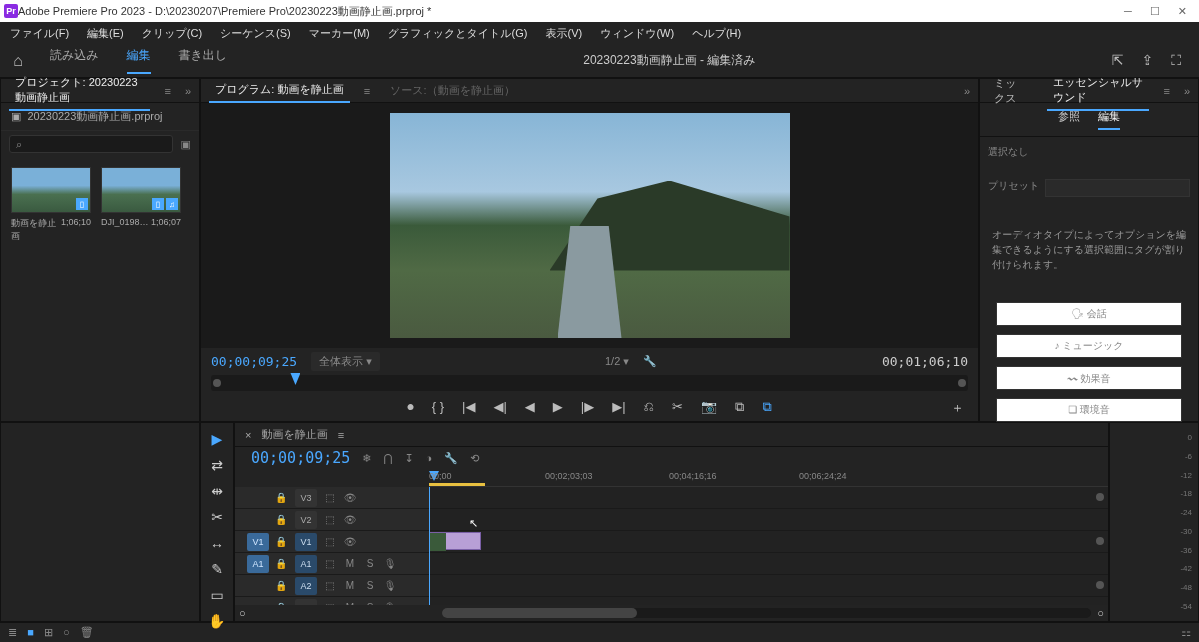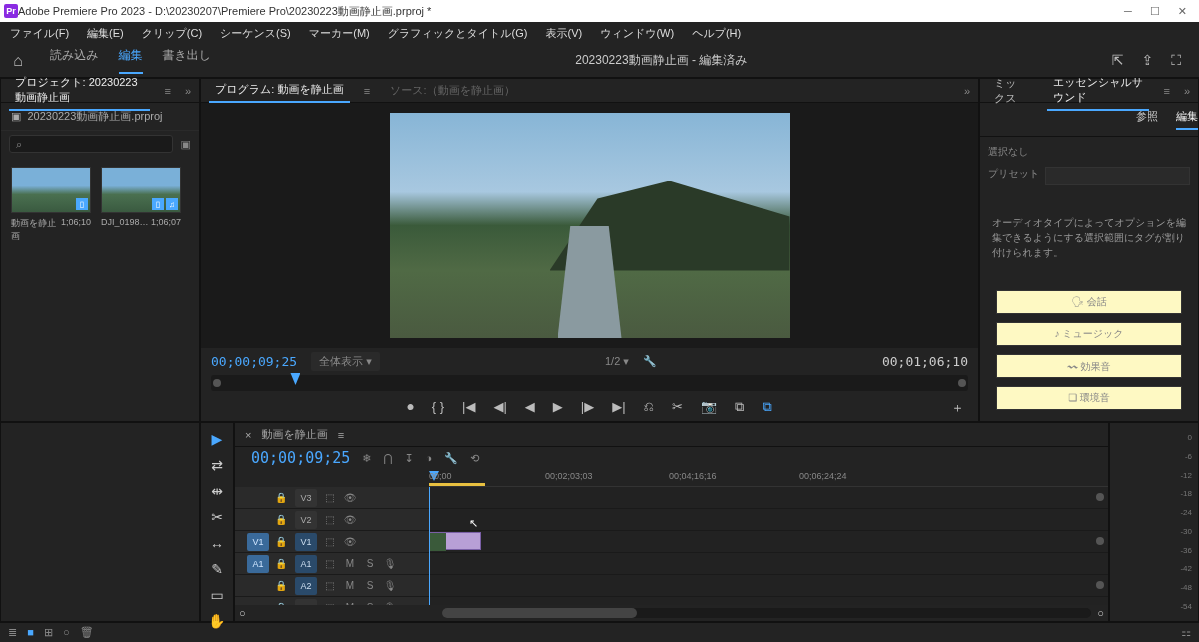--- a/index.html
+++ b/index.html
@@ -10,21 +10,21 @@
 .titlebar .appicon { width: 14px; height: 14px; background: #8a2be2; border-radius: 2px; display: inline-flex; align-items: center; justify-content: center; color: #fff; font-size: 9px; font-weight: bold; }
 .titlebar .wincontrols { margin-left: auto; display: flex; gap: 18px; padding-right: 8px; color: #666; }
 
 
 .menubar { height: 22px; background: #232323; display: flex; align-items: center; padding: 0 6px; gap: 10px; color: #ddd; font-size: 11px; }
 .menubar span { padding: 2px 4px; cursor: default; }
 
 
 .wsheader { height: 34px; background: #232323; display: flex; align-items: center; border-bottom: 1px solid #111; }
 .wsheader .home { width: 36px; display: flex; align-items: center; justify-content: center; font-size: 16px; color: #bbb; }
-.wsheader .wstabs { display: flex; gap: 20px; margin-left: 14px; font-size: 12px; color: #aaa; }
+.wsheader .wstabs { display: flex; gap: 28px; margin-left: 14px; font-size: 12px; color: #aaa; }
 .wsheader .wstabs span.active { color: #4aa8ff; border-bottom: 2px solid #4aa8ff; padding-bottom: 8px; }
 .wsheader .wstitle { margin: 8px auto; color: #ccc; font-size: 12px; }
 .wsheader .wsicons { display: flex; gap: 18px; padding-right: 18px; color: #bbb; font-size: 14px; }
 
 
 .row1 { display: flex; height: 344px; }
 .panel { background: #232323; border: 1px solid #111; position: relative; }
 .tabhdr { display: flex; align-items: center; height: 24px; border-bottom: 1px solid #111; font-size: 11px; padding: 0 8px; gap: 14px; }
 .tabhdr .tab { color: #bbb; padding: 4px 6px; }
 .tabhdr .tab.active { color: #eee; border-bottom: 2px solid #4aa8ff; }
@@ -55,28 +55,28 @@
 .program .infobar .fit { background: #2a2a2a; padding: 2px 8px; border-radius: 2px; }
 .program .infobar .zoom { }
 .program .scrubber { height: 16px; margin: 0 10px; background: #1a1a1a; border-radius: 3px; position: relative; }
 .program .scrubber .play { position: absolute; left: 10.5%; top: -2px; width: 10px; height: 12px; background: #4aa8ff; clip-path: polygon(0 0, 100% 0, 50% 100%); }
 .program .scrubber .dot { position: absolute; top: 4px; width: 8px; height: 8px; border-radius: 50%; background: #555; }
 .program .transport { display: flex; justify-content: center; gap: 18px; padding: 8px 0 6px; color: #bbb; font-size: 13px; position: relative; }
 .program .transport .plus { position: absolute; right: 14px; }
 
 
 .ess { width: 220px; }
-.ess .subtabs { display: flex; justify-content: flex-end; gap: 18px; padding: 6px 0; border-bottom: 1px solid #111; }
+.ess .subtabs { display: flex; justify-content: center; gap: 18px; padding: 6px 0; border-bottom: 1px solid #111; }
 .ess .subtabs span.active { color: #eee; border-bottom: 2px solid #4aa8ff; padding-bottom: 4px; }
 .ess .body { padding: 8px; color: #888; font-size: 10px; }
-.ess .preset { display: flex; gap: 6px; margin: 8px 0; }
+.ess .preset { display: flex; gap: 6px; margin: 20px 0; }
 .ess .preset .dd { flex: 1; height: 18px; background: #2a2a2a; border: 1px solid #333; }
 .ess .msg { margin: 30px 4px; line-height: 1.5; color: #999; }
 .ess .btns { display: flex; flex-direction: column; gap: 8px; padding: 0 8px; }
-.ess .btn { height: 24px; background: #fef9c3; border: 1px solid #333; display: flex; align-items: center; justify-content: center; gap: 6px; color: #888; }
+.ess .btn { height: 24px; background: #ffffff; border: 1px solid #333; display: flex; align-items: center; justify-content: center; gap: 6px; color: #888; }
 
 
 .row2 { display: flex; height: 200px; }
 .tlwrap { flex: 1; display: flex; }
 .tools { width: 34px; background: #232323; border: 1px solid #111; display: flex; flex-direction: column; align-items: center; gap: 10px; padding: 8px 0; color: #ccc; font-size: 14px; }
 .tools .tool.active { color: #4aa8ff; }
 .timeline { flex: 1; background: #232323; border: 1px solid #111; display: flex; flex-direction: column; }
 .timeline .tlhdr { height: 24px; display: flex; align-items: center; padding: 0 10px; gap: 10px; border-bottom: 1px solid #111; color: #aaa; }
 .timeline .tlinfo { display: flex; align-items: center; padding: 2px 4px 4px 16px; gap: 12px; }
 .timeline .tlinfo .tc { color: #4aa8ff; font-family: monospace; font-size: 15px; }

